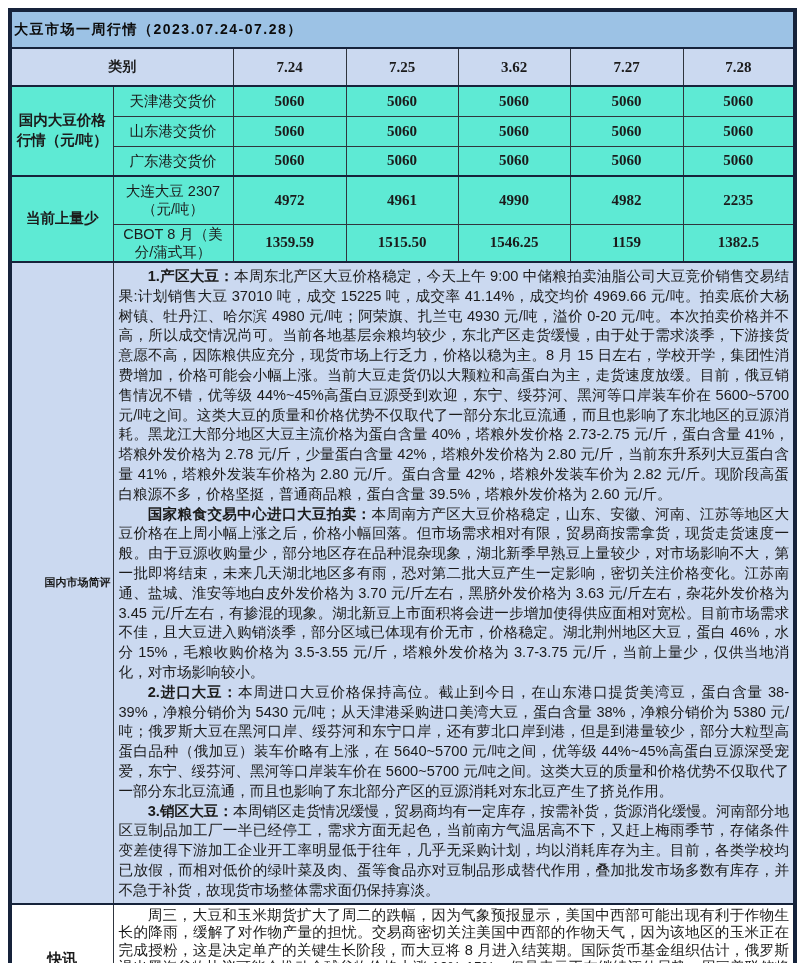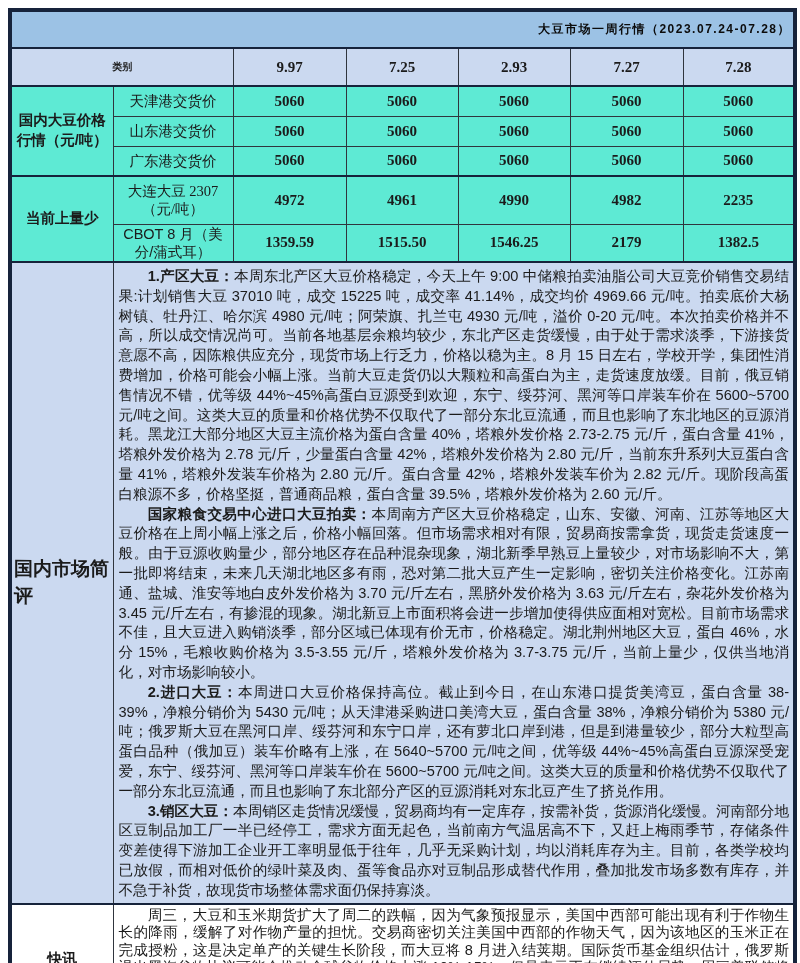--- a/index.html
+++ b/index.html
@@ -24,34 +24,34 @@
   td{
     border:1.5px solid var(--grid);
     vertical-align:middle;
     padding:0 2px;
     overflow:hidden;
   }
   tr.sec td{border-top:2.5px solid var(--border-dark);}
   
   .title-cell{
     height:38px;background:var(--title-bg);
-    text-align:right;font-weight:bold;font-size:12px;letter-spacing:1.5px;color:#0c0c0c;
+    text-align:left;font-weight:bold;font-size:14px;letter-spacing:1.5px;color:#0c0c0c;
   }
   
-  .hdr td{height:38px;background:var(--header-bg);text-align:center;font-weight:bold;font-size:10px;}
+  .hdr td{height:38px;background:var(--header-bg);text-align:center;font-weight:bold;font-size:14px;}
   .hdr .date{font-family:"Liberation Serif",serif;font-size:15px;}
   
   .prow td{height:30px;text-align:center;font-size:14.5px;background:#5eead4;}
   .prow td.num{font-family:"Liberation Serif",serif;font-size:15px;font-weight:bold;}
   .rowlabel{font-weight:bold;line-height:1.35;}
   .sublabel{line-height:1.25;}
-  tr.dalian td{height:48px;font-family:Liberation Serif, serif;}
+  tr.dalian td{height:48px;}
   tr.cbot td{height:38px;}
   
-  .review-label{background:var(--review-bg);text-align:left;font-weight:bold;font-size:19px;line-height:1.4;}
+  .review-label{background:var(--review-bg);text-align:right;font-weight:bold;font-size:11px;line-height:1.4;}
   .review-text{
     background:var(--review-bg);vertical-align:top;
     padding:4px 4px 2px 5px;font-size:14.6px;line-height:19.8px;
     text-align:justify;height:576px;
   }
   .review-text p{margin:0;text-indent:2em;}
   .review-text .lead{font-weight:bold;}
   .flash-label{background:#ffffff;text-align:center;font-weight:bold;font-size:15px;}
   .flash-text{
     background:#ffffff;vertical-align:top;
@@ -75,23 +75,23 @@
         <col style="width:112px">
     </colgroup>
 
     <tbody>
         <tr>
       <td class="title-cell" colspan="7">大豆市场一周行情（2023.07.24-07.28）</td>
     </tr>
 
     <tr class="hdr sec">
       <td colspan="2">类别</td>
-      <td class="date">9.97</td>
+      <td class="date">7.24</td>
       <td class="date">7.25</td>
-      <td class="date">2.93</td>
+      <td class="date">3.62</td>
       <td class="date">7.27</td>
       <td class="date">7.28</td>
     </tr>
 
     <tr class="prow sec">
       <td class="rowlabel" rowspan="3">国内大豆价格行情（元/吨）</td>
       <td class="sublabel">天津港交货价</td>
       <td class="num">5060</td>
       <td class="num">5060</td>
       <td class="num">5060</td>
@@ -122,21 +122,21 @@
       <td class="num">4961</td>
       <td class="num">4990</td>
       <td class="num">4982</td>
       <td class="num">2235</td>
     </tr>
     <tr class="prow cbot">
       <td class="sublabel">CBOT 8 月（美分/蒲式耳）</td>
       <td class="num">1359.59</td>
       <td class="num">1515.50</td>
       <td class="num">1546.25</td>
-      <td class="num">2179</td>
+      <td class="num">1159</td>
       <td class="num">1382.5</td>
     </tr>
 
     <tr class="sec">
       <td class="review-label">国内市场简评</td>
       <td class="review-text" colspan="6">
         <p><span class="lead">1.产区大豆：</span><span>本周东北产区大豆价格稳定，今天上午 9:00 中储粮拍卖油脂公司大豆竞价销售交易结果:计划销售大豆 37010 吨，成交 15225 吨，成交率 41.14%，成交均价 4969.66 元/吨。拍卖底价大杨树镇、牡丹江、哈尔滨 4980 元/吨；阿荣旗、扎兰屯 4930 元/吨，溢价 0-20 元/吨。本次拍卖价格并不高，所以成交情况尚可。当前各地基层余粮均较少，东北产区走货缓慢，由于处于需求淡季，下游接货意愿不高，因陈粮供应充分，现货市场上行乏力，价格以稳为主。8 月 15 日左右，学校开学，集团性消费增加，价格可能会小幅上涨。当前大豆走货仍以大颗粒和高蛋白为主，走货速度放缓。目前，俄豆销售情况不错，优等级 44%~45%高蛋白豆源受到欢迎，东宁、绥芬河、黑河等口岸装车价在 5600~5700 元/吨之间。这类大豆的质量和价格优势不仅取代了一部分东北豆流通，而且也影响了东北地区的豆源消耗。黑龙江大部分地区大豆主流价格为蛋白含量 40%，塔粮外发价格 2.73-2.75 元/斤，蛋白含量 41%，塔粮外发价格为 2.78 元/斤，少量蛋白含量 42%，塔粮外发价格为 2.80 元/斤，当前东升系列大豆蛋白含量 41%，塔粮外发装车价格为 2.80 元/斤。蛋白含量 42%，塔粮外发装车价为 2.82 元/斤。现阶段高蛋白粮源不多，价格坚挺，普通商品粮，蛋白含量 39.5%，塔粮外发价格为 2.60 元/斤。</span></p>
         <p><span class="lead">国家粮食交易中心进口大豆拍卖：</span><span>本周南方产区大豆价格稳定，山东、安徽、河南、江苏等地区大豆价格在上周小幅上涨之后，价格小幅回落。但市场需求相对有限，贸易商按需拿货，现货走货速度一般。由于豆源收购量少，部分地区存在品种混杂现象，湖北新季早熟豆上量较少，对市场影响不大，第一批即将结束，未来几天湖北地区多有雨，恐对第二批大豆产生一定影响，密切关注价格变化。江苏南通、盐城、淮安等地白皮外发价格为 3.70 元/斤左右，黑脐外发价格为 3.63 元/斤左右，杂花外发价格为 3.45 元/斤左右，有掺混的现象。湖北新豆上市面积将会进一步增加使得供应面相对宽松。目前市场需求不佳，且大豆进入购销淡季，部分区域已体现有价无市，价格稳定。湖北荆州地区大豆，蛋白 46%，水分 15%，毛粮收购价格为 3.5-3.55 元/斤，塔粮外发价格为 3.7-3.75 元/斤，当前上量少，仅供当地消化，对市场影响较小。</span></p>
         <p><span class="lead">2.进口大豆：</span><span>本周进口大豆价格保持高位。截止到今日，在山东港口提货美湾豆，蛋白含量 38-39%，净粮分销价为 5430 元/吨；从天津港采购进口美湾大豆，蛋白含量 38%，净粮分销价为 5380 元/吨；俄罗斯大豆在黑河口岸、绥芬河和东宁口岸，还有萝北口岸到港，但是到港量较少，部分大粒型高蛋白品种（俄加豆）装车价略有上涨，在 5640~5700 元/吨之间，优等级 44%~45%高蛋白豆源深受宠爱，东宁、绥芬河、黑河等口岸装车价在 5600~5700 元/吨之间。这类大豆的质量和价格优势不仅取代了一部分东北豆流通，而且也影响了东北部分产区的豆源消耗对东北豆产生了挤兑作用。</span></p>
         <p><span class="lead">3.销区大豆：</span><span>本周销区走货情况缓慢，贸易商均有一定库存，按需补货，货源消化缓慢。河南部分地区豆制品加工厂一半已经停工，需求方面无起色，当前南方气温居高不下，又赶上梅雨季节，存储条件变差使得下游加工企业开工率明显低于往年，几乎无采购计划，均以消耗库存为主。目前，各类学校均已放假，而相对低价的绿叶菜及肉、蛋等食品亦对豆制品形成替代作用，叠加批发市场多数有库存，并不急于补货，故现货市场整体需求面仍保持寡淡。</span></p>

